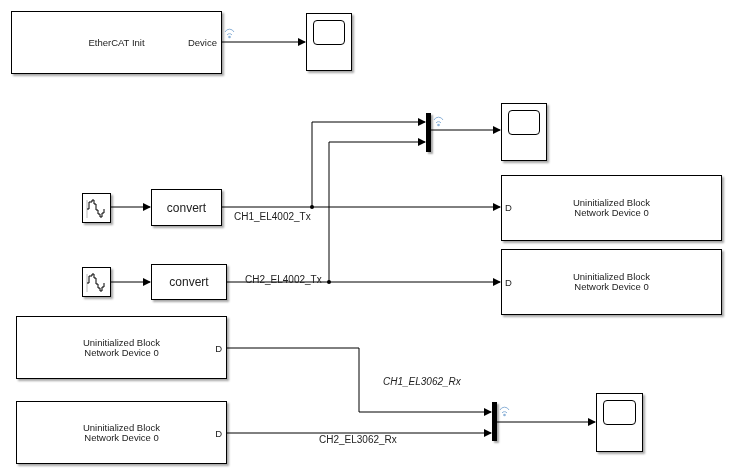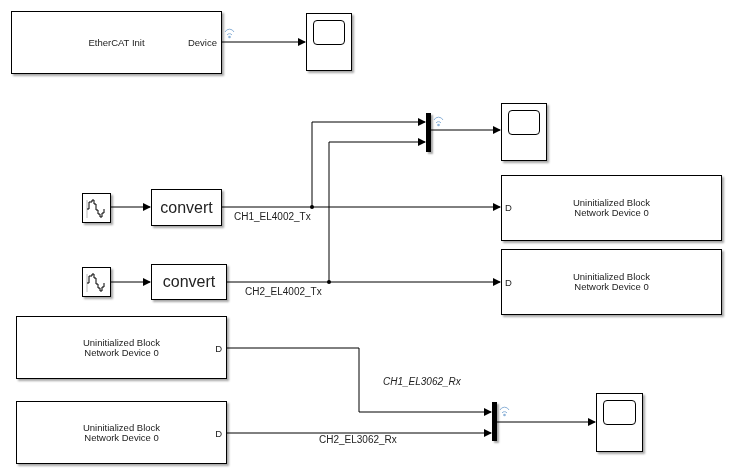--- a/index.html
+++ b/index.html
@@ -2,21 +2,21 @@
 <html><head>
 <meta charset="utf-8">
 <style>
   html, body { margin:0; padding:0; background:#ffffff; }
   body { width:732px; height:474px; position:relative; overflow:hidden; font-family:"Liberation Sans", sans-serif; }
   .blk { position:absolute; background:#fff; border:1px solid #000; box-shadow:2px 2px 2px rgba(0,0,0,0.35); box-sizing:border-box; }
   .ctext { position:absolute; left:0; right:0; top:50%; transform:translateY(-50%); text-align:center; font-size:9.5px; line-height:10px; color:#222; }
   .ctext span { display:block; }
   .port { position:absolute; font-size:9.5px; color:#222; line-height:10px; }
   .lbl { position:absolute; font-size:10px; color:#222; white-space:nowrap; }
-  .conv { position:absolute; left:0; right:0; top:50%; transform:translateY(-50%); text-align:center; font-size:16px; color:#222; }
+  .conv { position:absolute; left:0; right:0; top:50%; transform:translateY(-50%); text-align:center; font-size:12px; color:#222; }
   .scope-screen { position:absolute; left:6px; top:6px; right:6px; height:23px; border:1px solid #000; border-radius:4px; }
   .mux { position:absolute; background:#000; box-shadow:2px 2px 2px rgba(0,0,0,0.35); }
   svg.wires { position:absolute; left:0; top:0; }
 </style>
 </head>
 <body>
 
 <svg class="wires" width="732" height="474">
   <defs>
     <marker id="arr" markerWidth="8" markerHeight="8" refX="7" refY="4" orient="auto" markerUnits="userSpaceOnUse">
@@ -87,21 +87,21 @@
 
 <div class="blk" style="left:151px;top:189px;width:71px;height:37px;">
   <div class="conv">convert</div>
 </div>
 
 <div class="blk" style="left:151px;top:264px;width:76px;height:36px;">
   <div class="conv">convert</div>
 </div>
 
 <div class="lbl" style="left:234px;top:211px;">CH1_EL4002_Tx</div>
-<div class="lbl" style="left:245px;top:286px;">CH2_EL4002_Tx</div>
+<div class="lbl" style="left:245px;top:274px;">CH2_EL4002_Tx</div>
 <div class="lbl" style="left:383px;top:376px;font-style:italic;">CH1_EL3062_Rx</div>
 <div class="lbl" style="left:319px;top:434px;">CH2_EL3062_Rx</div>
 
 <div class="blk" style="left:501px;top:175px;width:221px;height:66px;">
   <div class="port" style="left:3px;top:27px;">D</div>
   <div class="ctext">
     <span>Uninitialized Block</span>
     <span>Network Device 0</span>
   </div>
 </div>

